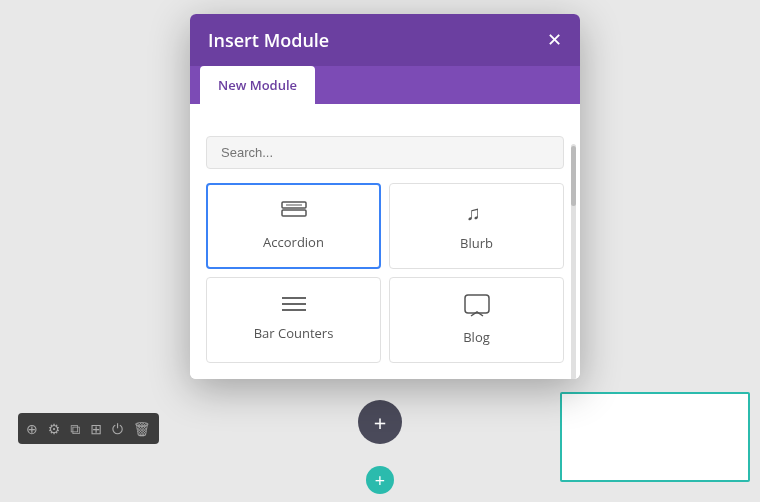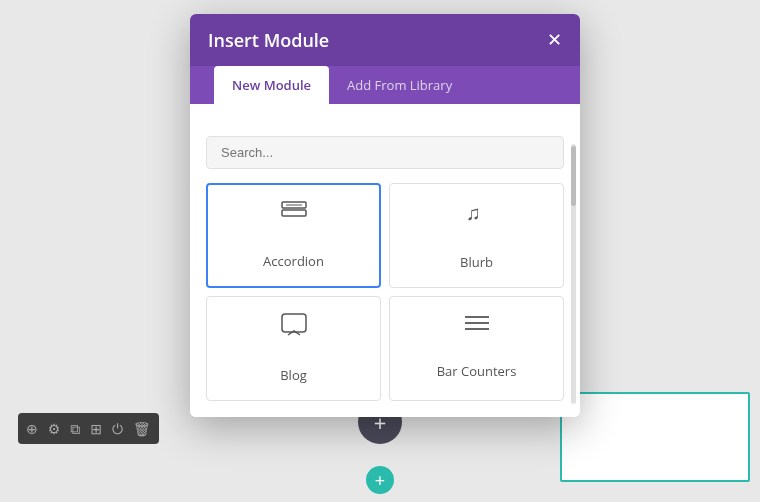--- a/index.html
+++ b/index.html
@@ -139,21 +139,21 @@
       cursor: pointer;
       background: none;
       border: none;
       line-height: 1;
     }
 
     
     .modal-tabs {
       background: #7c4bb5;
       display: flex;
-      padding: 0 24px;
+      padding: 0 10px;
     }
     .modal-tab {
       padding: 10px 18px;
       color: rgba(255,255,255,0.75);
       font-size: 13px;
       font-weight: 500;
       cursor: pointer;
       border-radius: 4px 4px 0 0;
       transition: background 0.2s;
     }
@@ -208,21 +208,20 @@
 
     .module-icon {
       font-size: 22px;
       color: #555;
       line-height: 1;
     }
     .module-label {
       font-size: 13px;
       color: #555;
       font-weight: 500;
-      margin-top: 19px;
     }
 
     
     .modal-scrollbar {
       position: absolute;
       top: 130px;
       right: 4px;
       width: 5px;
       height: 260px;
       background: #e0e0e0;
@@ -259,21 +258,20 @@
 <div class="modal-overlay">
   <div class="modal">
 
     <div class="modal-header">
       <span class="modal-title">Insert Module</span>
       <button class="modal-close">✕</button>
     </div>
 
     <div class="modal-tabs">
       <div class="modal-tab active">New Module</div>
-      <div class="modal-tab">Add From Library</div>
     </div>
 
     <div class="modal-body">
       
       <input class="search-input" type="text" placeholder="Search..." style="">
 
       
       <div class="module-grid">
 
         <div class="module-item selected">
@@ -291,39 +289,39 @@
           <span class="module-icon">
             <svg width="26" height="24" viewBox="0 0 26 24" fill="none" xmlns="http://www.w3.org/2000/svg">
               <text x="2" y="20" font-size="20" fill="#555">♫</text>
             </svg>
           </span>
           <span class="module-label">Blurb</span>
         </div>
 
         <div class="module-item">
           <span class="module-icon">
-            <svg width="26" height="24" viewBox="0 0 26 24" fill="none" xmlns="http://www.w3.org/2000/svg">
-              <rect x="1" y="1" width="24" height="18" rx="3" stroke="#555" stroke-width="1.5" fill="none"></rect>
-              <path d="M7 22 L13 18 L19 22" stroke="#555" stroke-width="1.5" fill="none"></path>
-            </svg>
-          </span>
-          <span class="module-label">Blog</span>
-        </div>
-
-        <div class="module-item">
-          <span class="module-icon">
             <svg width="28" height="20" viewBox="0 0 28 20" fill="none" xmlns="http://www.w3.org/2000/svg">
               <line x1="2" y1="4" x2="26" y2="4" stroke="#555" stroke-width="1.8"></line>
               <line x1="2" y1="10" x2="26" y2="10" stroke="#555" stroke-width="1.8"></line>
               <line x1="2" y1="16" x2="26" y2="16" stroke="#555" stroke-width="1.8"></line>
             </svg>
           </span>
           <span class="module-label">Bar Counters</span>
         </div>
 
+        <div class="module-item">
+          <span class="module-icon">
+            <svg width="26" height="24" viewBox="0 0 26 24" fill="none" xmlns="http://www.w3.org/2000/svg">
+              <rect x="1" y="1" width="24" height="18" rx="3" stroke="#555" stroke-width="1.5" fill="none"></rect>
+              <path d="M7 22 L13 18 L19 22" stroke="#555" stroke-width="1.5" fill="none"></path>
+            </svg>
+          </span>
+          <span class="module-label">Blog</span>
+        </div>
+
 
 
       </div>
     </div>
 
     <div class="modal-scrollbar">
       <div class="modal-scrollbar-thumb"></div>
     </div>
   </div>
 </div>

